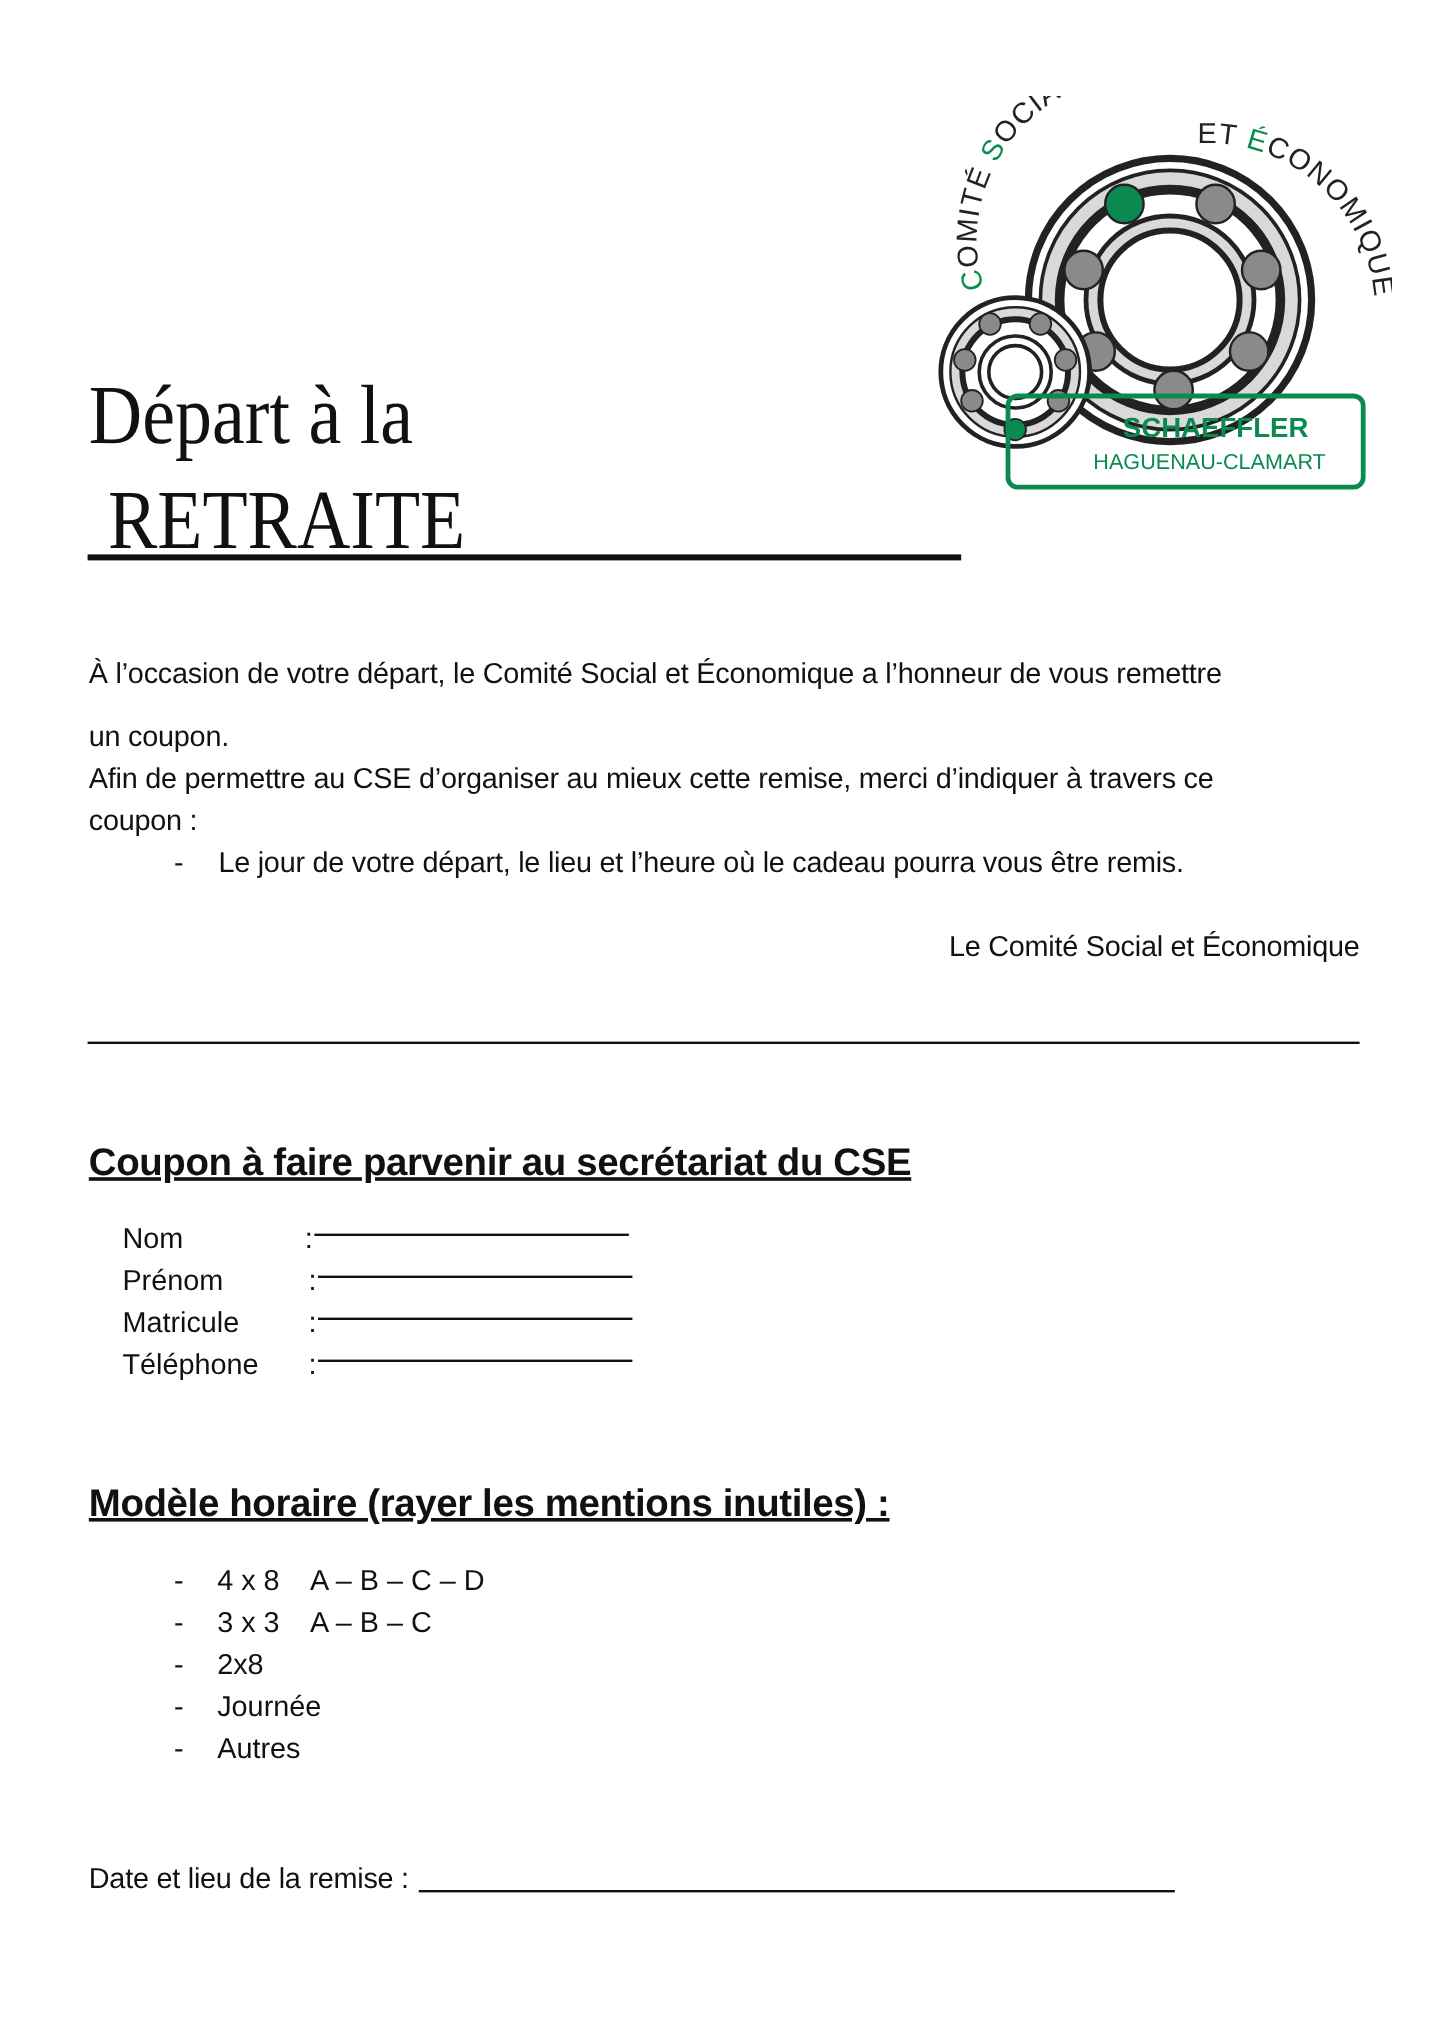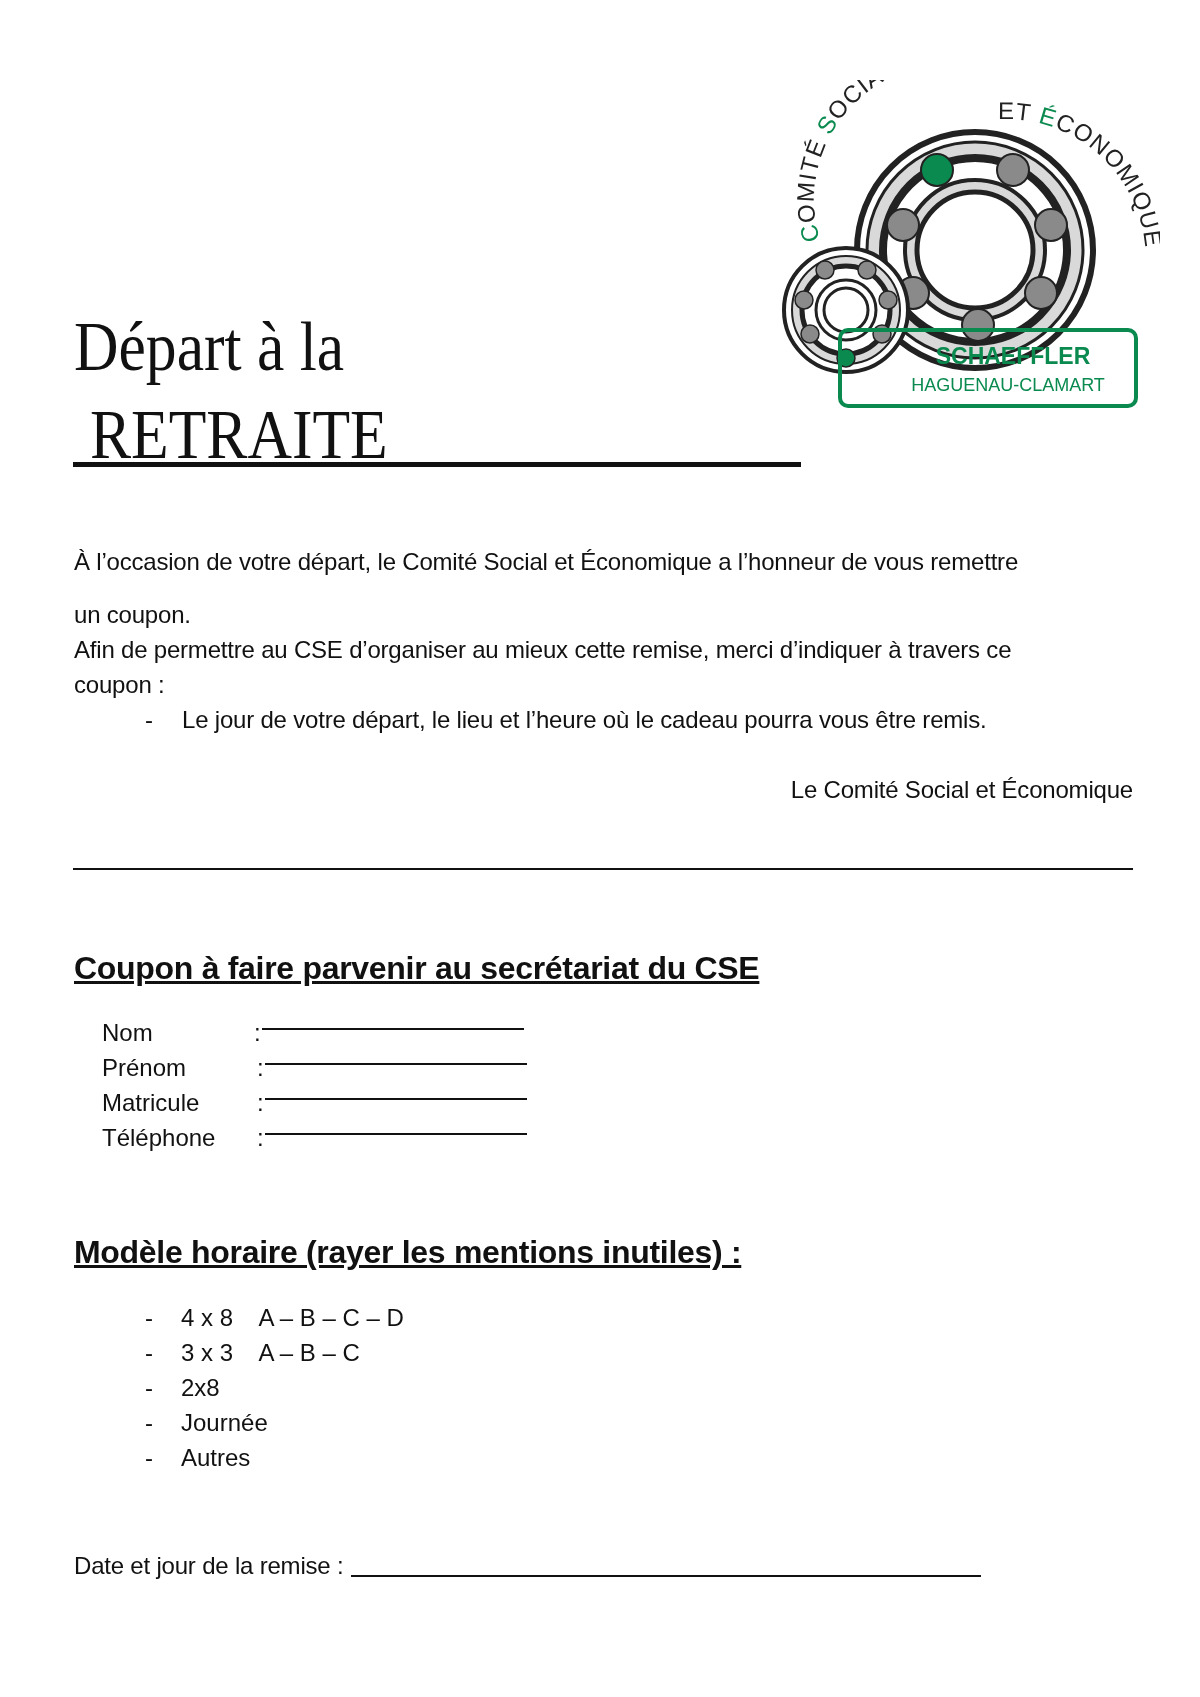--- a/index.html
+++ b/index.html
@@ -137,15 +137,15 @@
     <span class="dash">-</span>
     <span>Journée</span>
   </div>
   <div class="list-row">
     <span class="dash">-</span>
     <span>Autres</span>
   </div>
 </div>
 
 <div class="abs" style="left:74px; top:1548px; display:flex; align-items:flex-end; height:35px;">
-  <span class="body-text">Date et jour de la remise :</span>
+  <span class="body-text">Date et lieu de la remise :</span>
   <span style="display:inline-block; width:630px; height:2px; background:#111; margin-left:8px; margin-bottom:6px;"></span>
 </div>
 
 </body></html>

